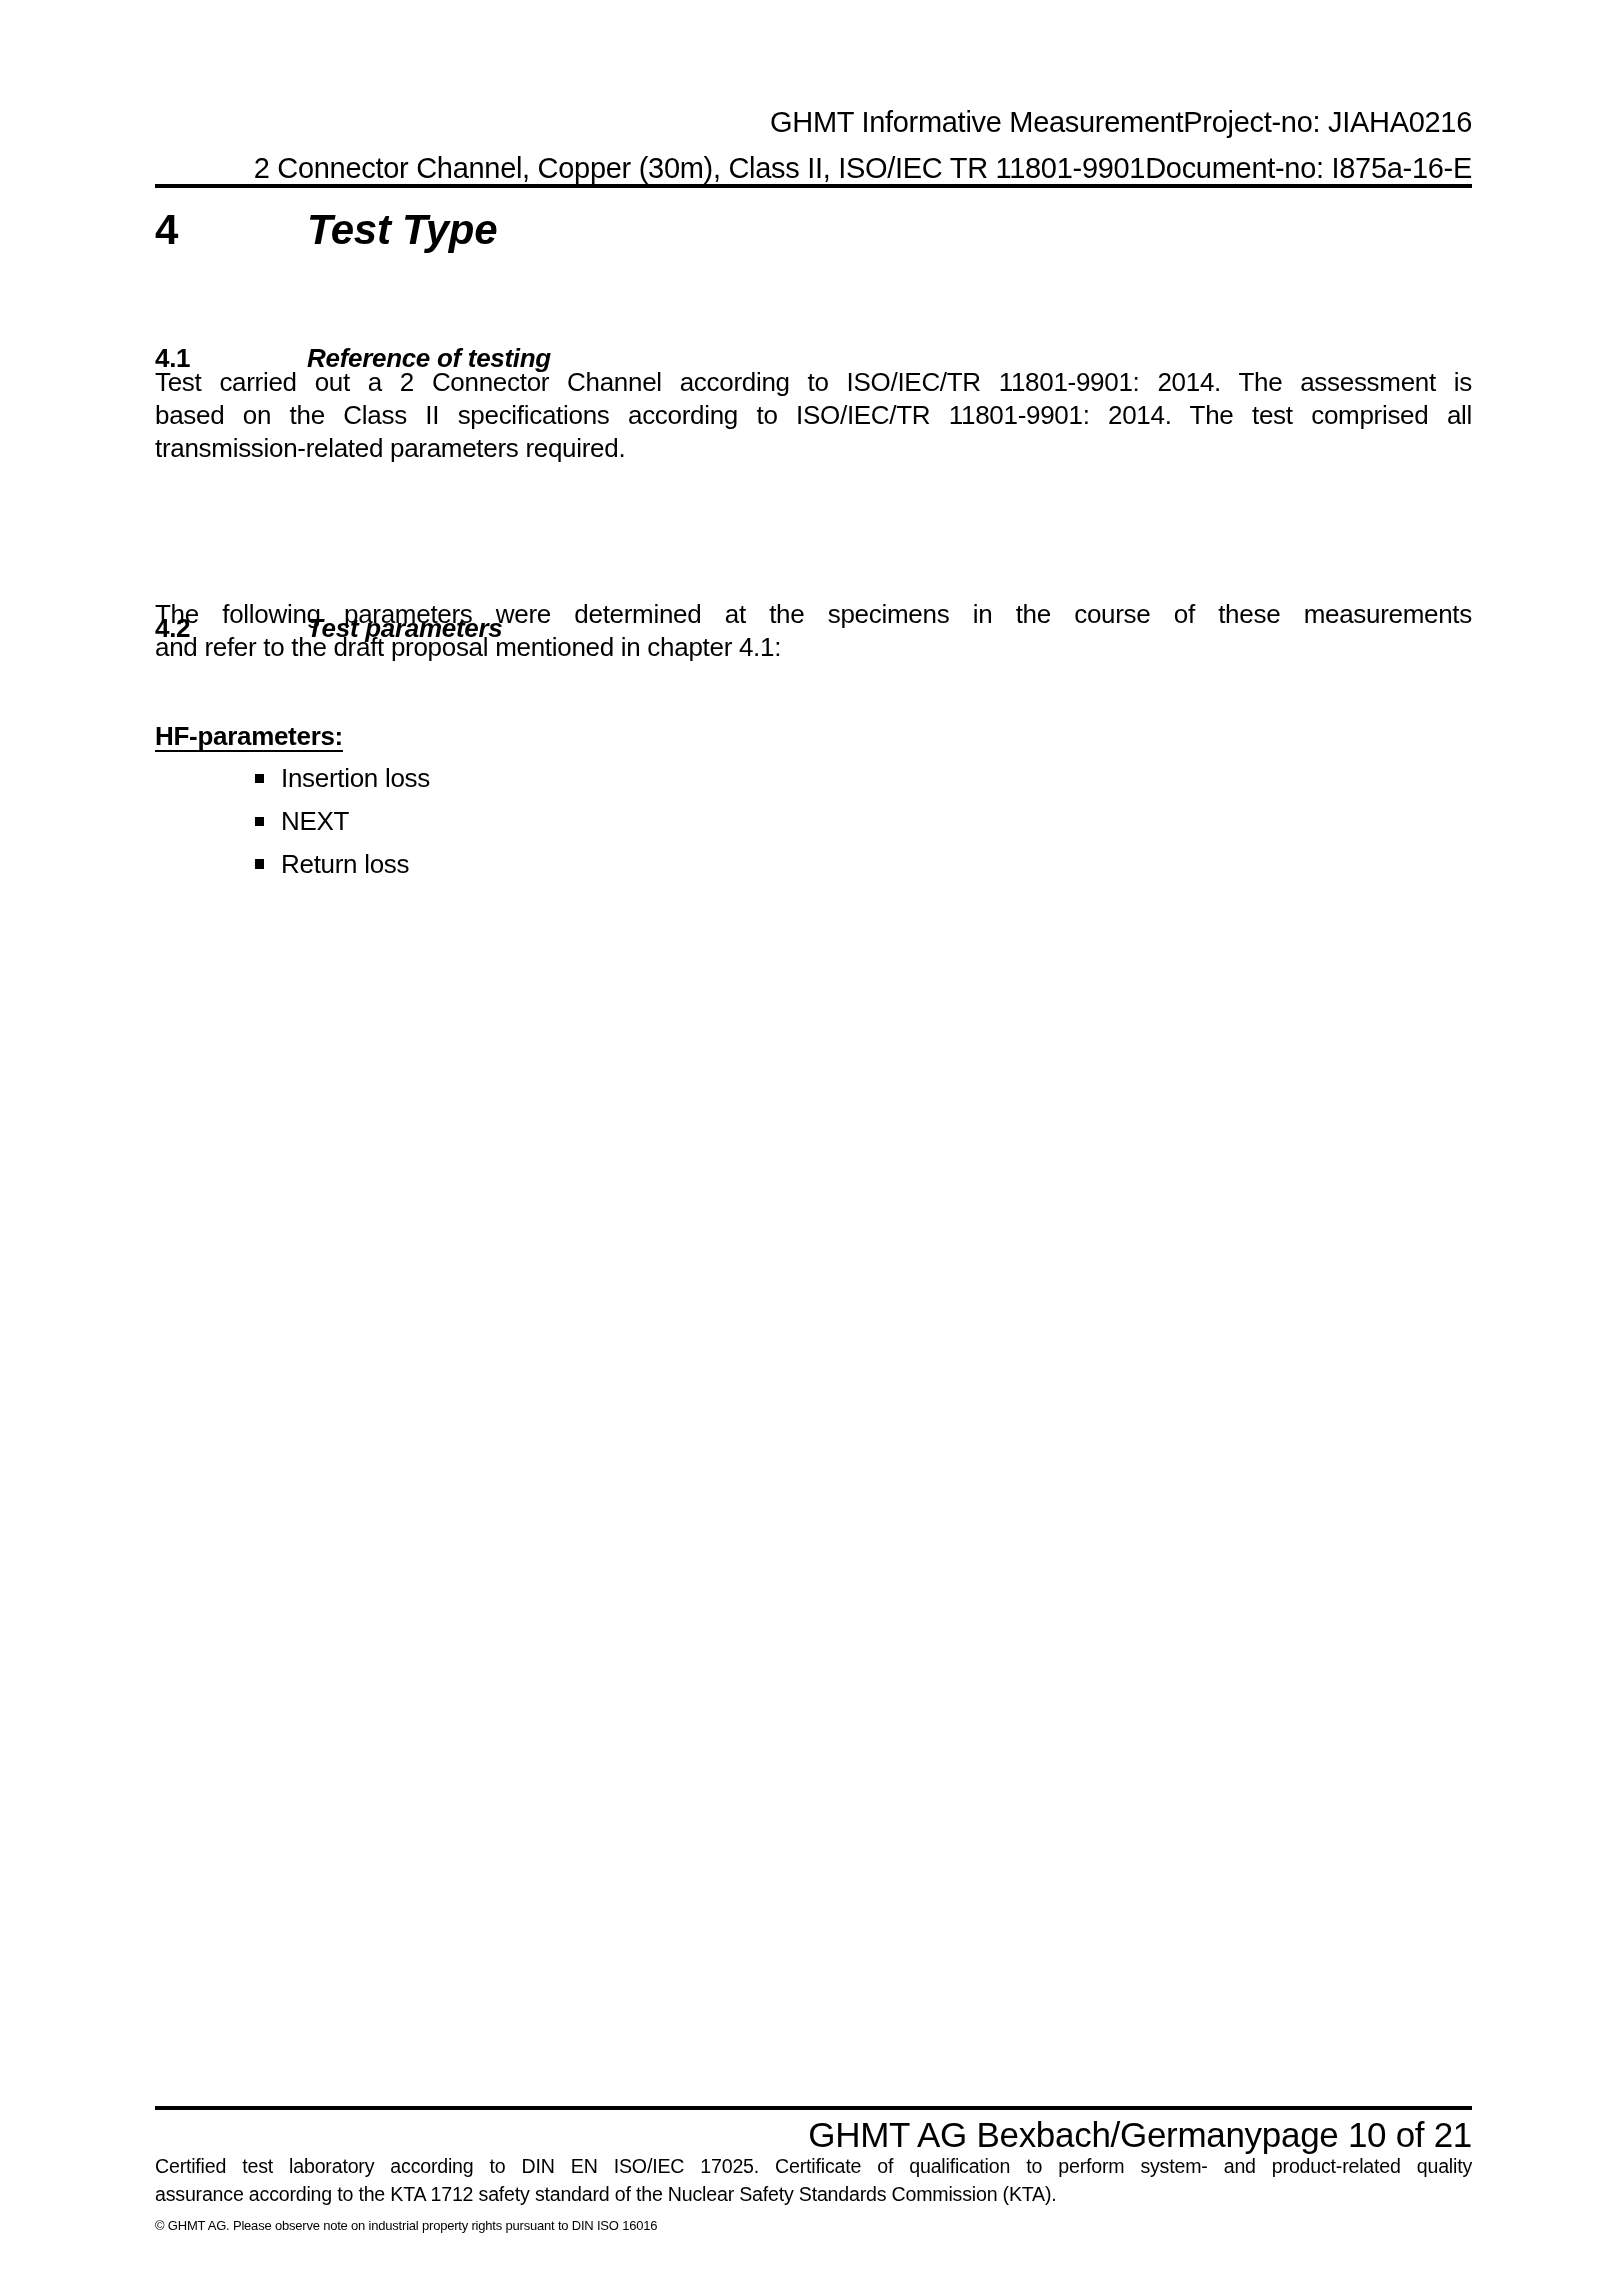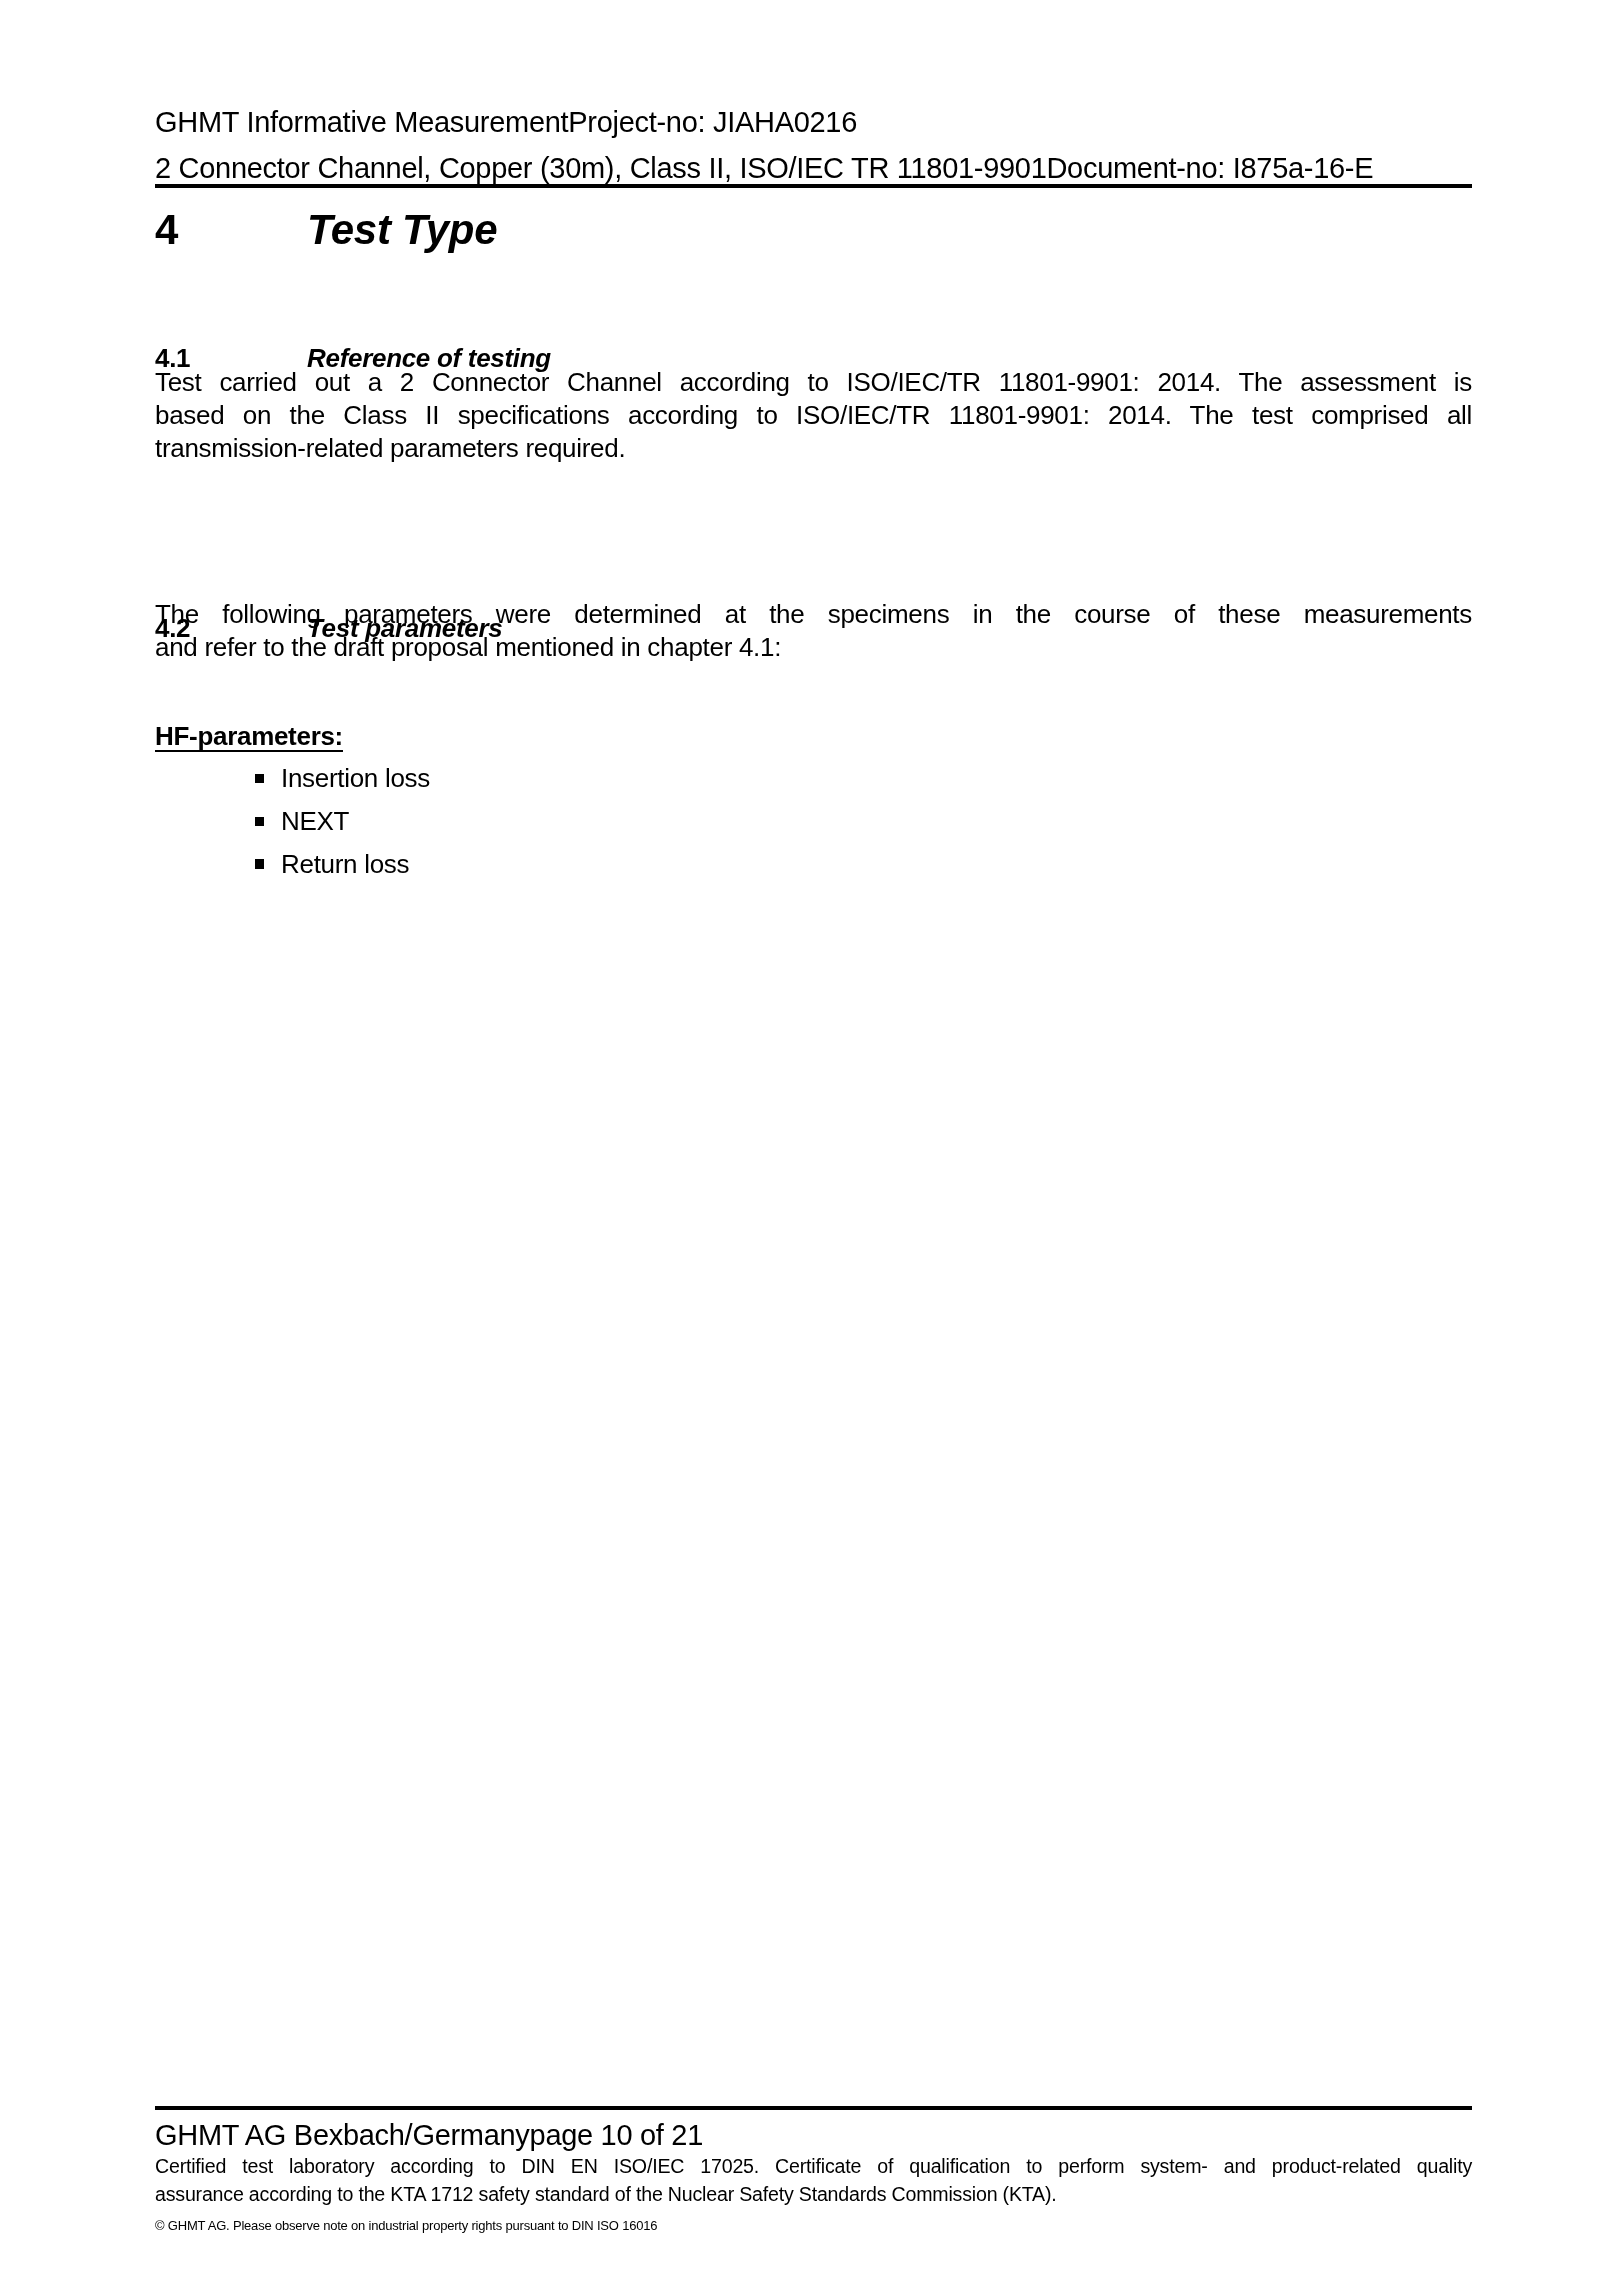--- a/index.html
+++ b/index.html
@@ -10,21 +10,21 @@
     height: 2295px;
     background: #ffffff;
     color: #000000;
     font-family: "Liberation Sans", sans-serif;
     letter-spacing: -0.3px;
     overflow: hidden;
   }
   .abs { position: absolute; left: 155px; width: 1317px; }
 
   
-  .hrow { display: flex; justify-content: flex-start; font-size: 29px; line-height: 34px; }
+  .hrow { display: flex; justify-content: flex-end; font-size: 29px; line-height: 34px; }
   .rule { height: 3.9px; background: #000000; }
 
   
   .h  { font-weight: bold; position: relative; }
   .h .num { position: absolute; left: 0; top: 0; }
   .h .ttl { display: block; padding-left: 152px; font-style: italic; }
   .h1 { font-size: 42px; line-height: 43px; }
   .h2 { font-size: 26px; line-height: 39px; }
 
   
@@ -37,21 +37,21 @@
     text-decoration: underline; text-underline-offset: 4.6px;
     display: inline-block;
   }
 
   
   .list { font-size: 26px; }
   .li { position: relative; line-height: 33px; padding-left: 126px; margin-bottom: 9.8px; }
   .li .sq { position: absolute; left: 100px; top: 11.8px; width: 9.2px; height: 9.2px; background: #000000; }
 
   
-  .footrow { display: flex; justify-content: flex-start; font-size: 29px; line-height: 34px; }
+  .footrow { display: flex; justify-content: flex-end; font-size: 35px; line-height: 34px; }
   .cert { font-size: 19.6px; line-height: 27.5px; letter-spacing: -0.2px; }
   .copy { font-size: 13px; line-height: 27.5px; letter-spacing: -0.2px; }
 </style>
 </head>
 <body>
 
 <div class="page">
 
   <div class="abs hrow" style="top:105px">
     <span>GHMT Informative Measurement</span>

